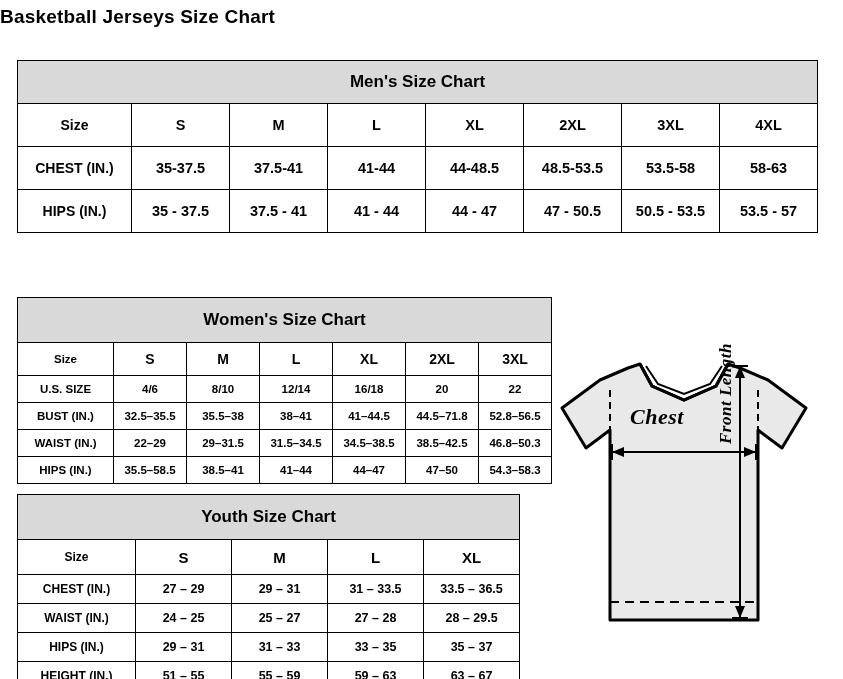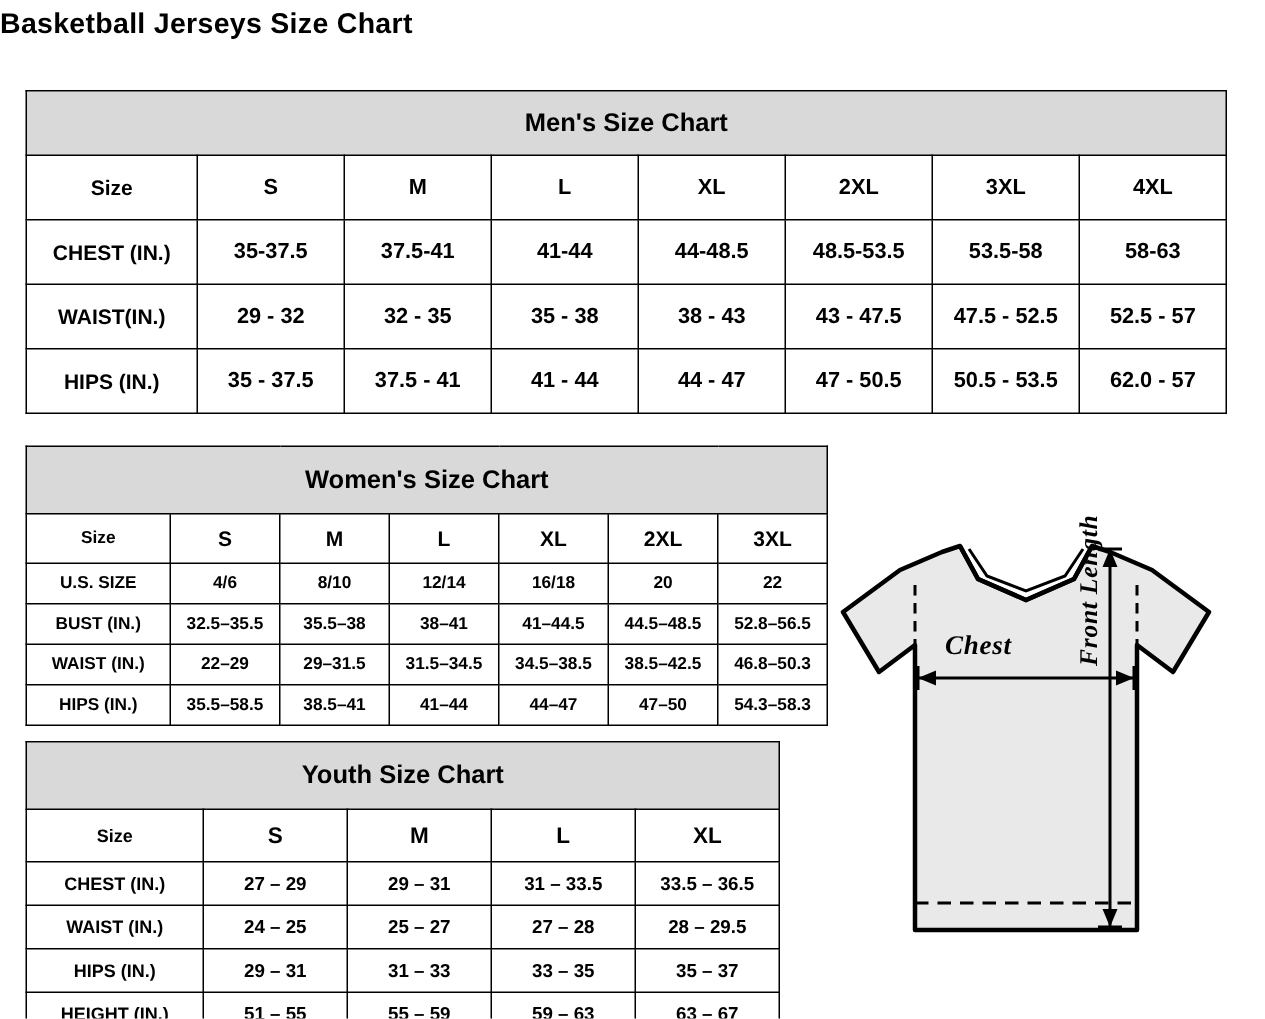--- a/index.html
+++ b/index.html
@@ -91,22 +91,22 @@
     position: absolute;
     left: 540px;
     top: 330px;
     width: 300px;
     height: 340px;
   }
   #shirt-svg { display: block; }
   .lbl-chest {
     position: absolute;
     left: 630px;
-    top: 420px;
-    font-size: 18px;
+    top: 404px;
+    font-size: 22px;
     font-weight: bold;
     font-style: italic;
     font-family: "Liberation Serif", serif;
     letter-spacing: 0.5px;
   }
   .lbl-frontlength {
     position: absolute;
     left: 716px;
     top: 444px;
     font-size: 17px;
@@ -154,38 +154,28 @@
         <td class="rowhdr">CHEST (IN.)</td>
         <td>35-37.5</td>
         <td>37.5-41</td>
         <td>41-44</td>
         <td>44-48.5</td>
         <td>48.5-53.5</td>
         <td>53.5-58</td>
         <td>58-63</td>
       </tr>
       <tr>
-        <td class="rowhdr">WAIST(IN.)</td>
-        <td>29 - 32</td>
-        <td>32 - 35</td>
-        <td>35 - 38</td>
-        <td>38 - 43</td>
-        <td>43 - 47.5</td>
-        <td>47.5 - 52.5</td>
-        <td>52.5 - 57</td>
-      </tr>
-      <tr>
         <td class="rowhdr">HIPS (IN.)</td>
         <td>35 - 37.5</td>
         <td>37.5 - 41</td>
         <td>41 - 44</td>
         <td>44 - 47</td>
         <td>47 - 50.5</td>
         <td>50.5 - 53.5</td>
-        <td>62.0 - 57</td>
+        <td>53.5 - 57</td>
       </tr>
     </tbody>
   </table>
 </div>
 
 <div id="womens-wrap">
   <table class="sizetable" id="womens-table">
     <colgroup>
       <col style="width:96px">
         <col style="width:73px">
@@ -216,21 +206,21 @@
         <td>16/18</td>
         <td>20</td>
         <td>22</td>
       </tr>
       <tr>
         <td class="rowhdr">BUST  (IN.)</td>
         <td>32.5–35.5</td>
         <td>35.5–38</td>
         <td>38–41</td>
         <td>41–44.5</td>
-        <td>44.5–48.5</td>
+        <td>44.5–71.8</td>
         <td>52.8–56.5</td>
       </tr>
       <tr>
         <td class="rowhdr">WAIST  (IN.)</td>
         <td>22–29</td>
         <td>29–31.5</td>
         <td>31.5–34.5</td>
         <td>34.5–38.5</td>
         <td>38.5–42.5</td>
         <td>46.8–50.3</td>

